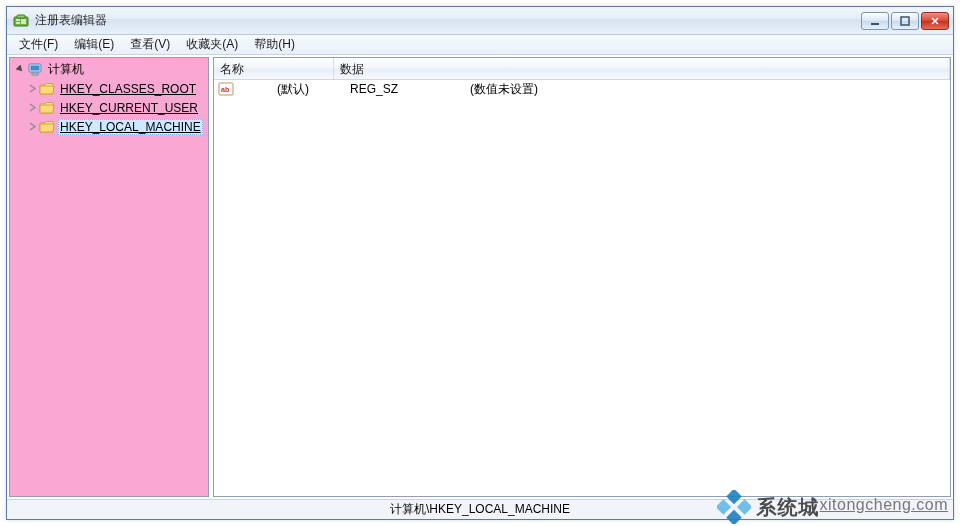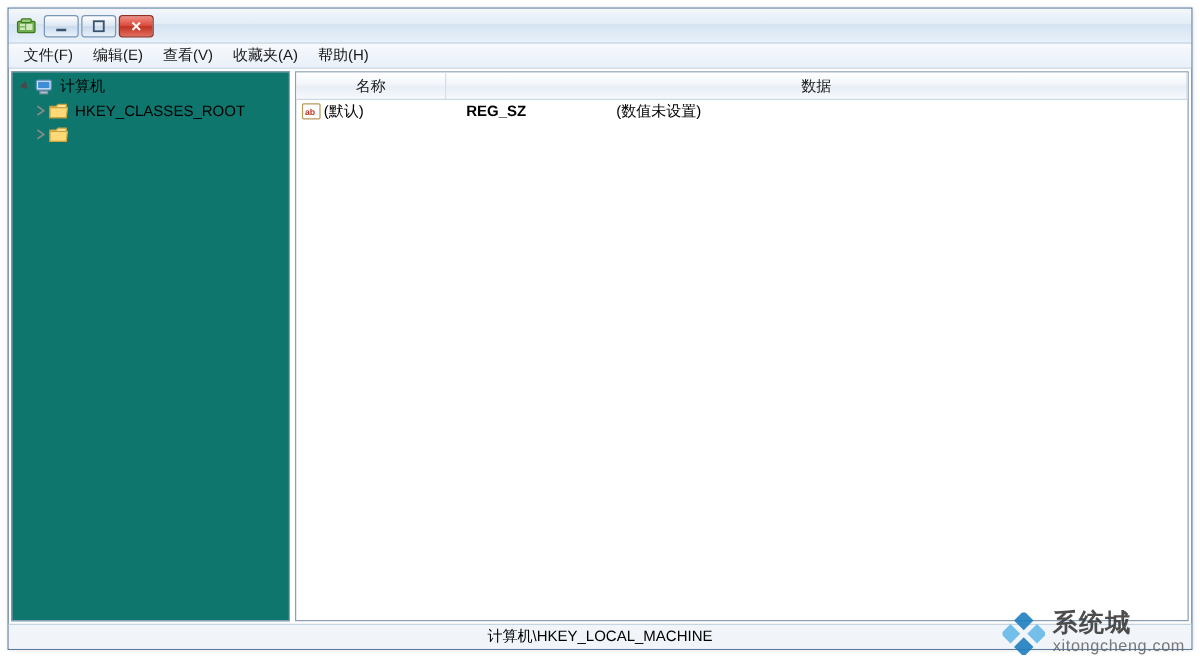--- a/index.html
+++ b/index.html
@@ -59,24 +59,24 @@
   }
   .menubar .menu-item { padding: 0 8px; cursor:default; }
   
   .content {
     flex: 1;
     display: flex;
     min-height: 0;
   }
   
   .tree-pane {
-    width: 223px;
+    width: 200px;
     border: 1px solid #8aa0b8;
     margin: 2px 0 2px 2px;
-    background:#0f766e;
+    background:#f9a8d4;
     overflow:auto;
   }
   .tree { padding: 2px 0; }
   .tree-row {
     display:flex; align-items:center;
     height:19px;
     white-space:nowrap;
     padding-left: 4px;
   }
   .tree-row .expander {
@@ -86,96 +86,97 @@
     color:#6a6a6a;
   }
   .tree-row .expander svg { width:9px; height:9px; }
   .tree-row .icon { width:16px; height:16px; margin-right:3px; flex-shrink:0; }
   .tree-row .label { padding:1px 2px; }
   .tree-row.selected .label {
     background:#cde8ff;
     border:1px dotted #7fb7e9;
     padding:0 1px;
   }
-  .indent-1 { padding-left: 16px; }
+  .indent-1 { padding-left: 16px; text-decoration: underline; }
   
   .splitter { width:4px; cursor:col-resize; }
   
   .list-pane {
     flex:1;
     border:1px solid #8aa0b8;
     margin:2px 2px 2px 0;
     background:#fff;
     display:flex; flex-direction:column;
     overflow:hidden;
   }
   .list-header {
     height:22px;
     background: linear-gradient(to bottom,#ffffff,#f1f5fa 48%,#e8eef6 52%,#f6f9fd);
     border-bottom:1px solid #cdd8e5;
     display:flex;
-    font-size:12px; color:#1a1a1a;text-align:center;
+    font-size:12px; color:#1a1a1a;
   }
   .list-header .col {
     padding:3px 6px;
     border-right:1px solid #d7e0ea;
     cursor:default;
   }
   .col-name { width:120px; }
   .col-type { width:120px; }
   .col-data { flex:1; }
   .list-body { flex:1; overflow:auto; }
   .list-row {
     display:flex; align-items:center;
     height:18px;
     font-size:12px;
     padding-left:4px;
   }
   .list-row .val-icon { width:16px; height:16px; margin-right:2px; flex-shrink:0; }
-  .list-row .cell-name { width:114px; }
-  .list-row .cell-type { width:120px;font-weight:bold; }
+  .list-row .cell-name { width:114px;text-align:center; }
+  .list-row .cell-type { width:120px; }
   .list-row .cell-data { flex:1; }
   
   .statusbar {
     height:20px;
     border-top:1px solid #c6d4e3;
     background:#f1f5fa;
     display:flex; align-items:center;
     padding:0 6px;
     font-size:12px;
     justify-content:center;
   }
   
   .watermark {
     position:absolute;
     right:12px; bottom:2px;
     display:flex; align-items:center;
     gap:6px;
     opacity:0.9;
   }
   .watermark .logo { width:34px; height:34px; }
-  .watermark .txt { display:flex; flex-direction:column; line-height:1.05; }
+  .watermark .txt { display:flex; flex-direction:row; line-height:1.05; }
   .watermark .big { font-size:20px; font-weight:700; color:#3a3a3a; font-family:"Microsoft YaHei",sans-serif; letter-spacing:1px;}
-  .watermark .sm { font-size:13px; color:#6a6a6a; letter-spacing:0.5px;}
+  .watermark .sm { font-size:16px; color:#6a6a6a; letter-spacing:0.5px;text-decoration:underline;}
 </style>
 </head>
 <body>
 
 <div class="window">
 
   <div class="titlebar">
     <span class="app-icon">
       <svg viewBox="0 0 16 16">
         <rect x="1" y="4" width="14" height="9" rx="1" fill="#6fae4a" stroke="#3c7a20"></rect>
         <rect x="3" y="6" width="4" height="2" fill="#cfe9bd"></rect>
         <rect x="3" y="9" width="4" height="2" fill="#cfe9bd"></rect>
         <rect x="8" y="6" width="5" height="5" fill="#cfe9bd"></rect>
         <rect x="4" y="2" width="8" height="3" rx="1" fill="#9acb7a" stroke="#3c7a20"></rect>
       </svg>
     </span>
+    <span class="title">注册表编辑器</span>
     <div class="win-controls">
       <div class="win-btn">
         <svg viewBox="0 0 10 10">
             <rect x="1" y="7" width="8" height="2" fill="currentColor"></rect>
           </svg>
       </div>
       <div class="win-btn">
         <svg viewBox="0 0 10 10">
             <rect x="1" y="1" width="8" height="8" fill="none" stroke="currentColor" stroke-width="1.5"></rect>
           </svg>
@@ -225,33 +226,48 @@
           </span>
           <span class="icon">
             <svg viewBox="0 0 16 16">
                 <path d="M1 4 L6 4 L7.5 2.5 L14 2.5 L14 13 L1 13 Z" fill="#ffe39b" stroke="#caa43f"></path>
                 <path d="M1 5 L15 5 L14 13 L1 13 Z" fill="#ffd877" stroke="#caa43f"></path>
               </svg>
           </span>
           <span class="label">HKEY_CLASSES_ROOT</span>
         </div>
 
+        <div class="tree-row indent-1">
+          <span class="expander">
+            <svg viewBox="0 0 9 9">
+                <path d="M2 1 L7 4.5 L2 8" fill="none" stroke="#8a8a8a" stroke-width="1.3"></path>
+              </svg>
+          </span>
+          <span class="icon">
+            <svg viewBox="0 0 16 16">
+                <path d="M1 4 L6 4 L7.5 2.5 L14 2.5 L14 13 L1 13 Z" fill="#ffe39b" stroke="#caa43f"></path>
+                <path d="M1 5 L15 5 L14 13 L1 13 Z" fill="#ffd877" stroke="#caa43f"></path>
+              </svg>
+          </span>
+          <span class="label">HKEY_CURRENT_USER</span>
+        </div>
 
         <div class="tree-row indent-1 selected">
           <span class="expander">
             <svg viewBox="0 0 9 9">
                 <path d="M2 1 L7 4.5 L2 8" fill="none" stroke="#8a8a8a" stroke-width="1.3"></path>
               </svg>
           </span>
           <span class="icon">
             <svg viewBox="0 0 16 16">
                 <path d="M1 4 L6 4 L7.5 2.5 L14 2.5 L14 13 L1 13 Z" fill="#ffe39b" stroke="#caa43f"></path>
                 <path d="M1 5 L15 5 L14 13 L1 13 Z" fill="#ffd877" stroke="#caa43f"></path>
               </svg>
           </span>
+          <span class="label">HKEY_LOCAL_MACHINE</span>
         </div>
 
 
 
       </div>
     </div>
 
     <div class="splitter"></div>
 
     <div class="list-pane">

